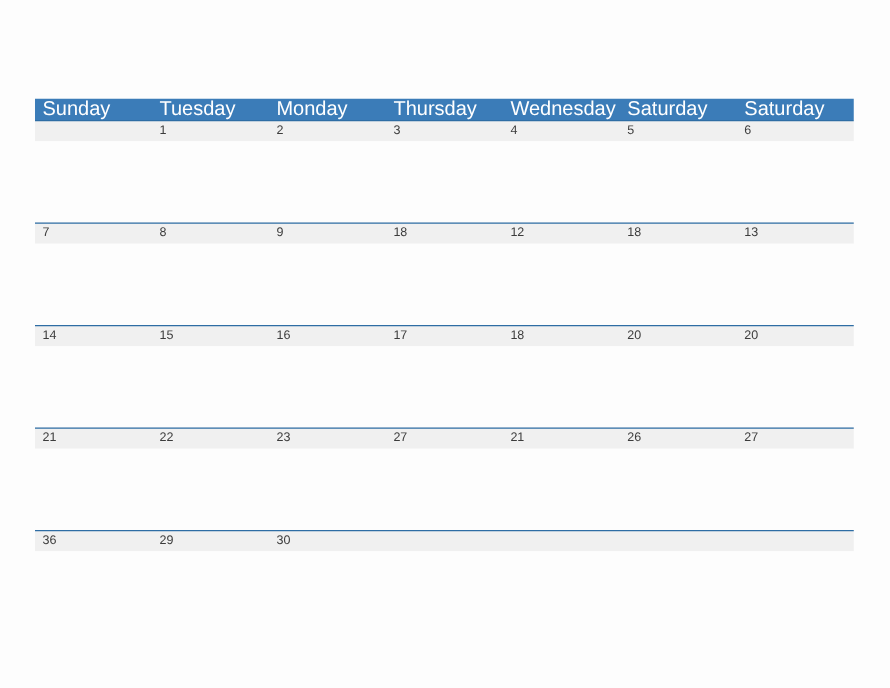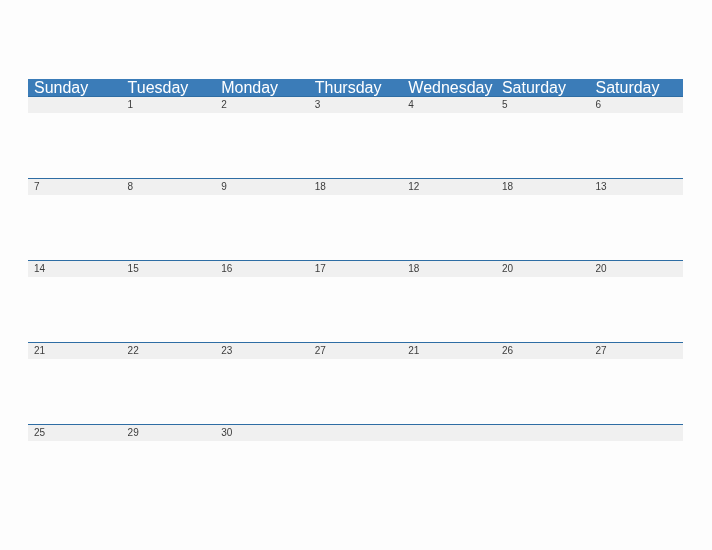--- a/index.html
+++ b/index.html
@@ -225,21 +225,21 @@
         <div class="daynum">27</div>
         <div class="daynum">21</div>
         <div class="daynum">26</div>
         <div class="daynum">27</div>
       </div>
       <div class="week-body"></div>
     </div>
 
     <div class="week">
       <div class="week-band">
-        <div class="daynum">25</div>
+        <div class="daynum">36</div>
         <div class="daynum">29</div>
         <div class="daynum">30</div>
         <div class="daynum"></div>
         <div class="daynum"></div>
         <div class="daynum"></div>
         <div class="daynum"></div>
       </div>
       <div class="week-body"></div>
     </div>
 

